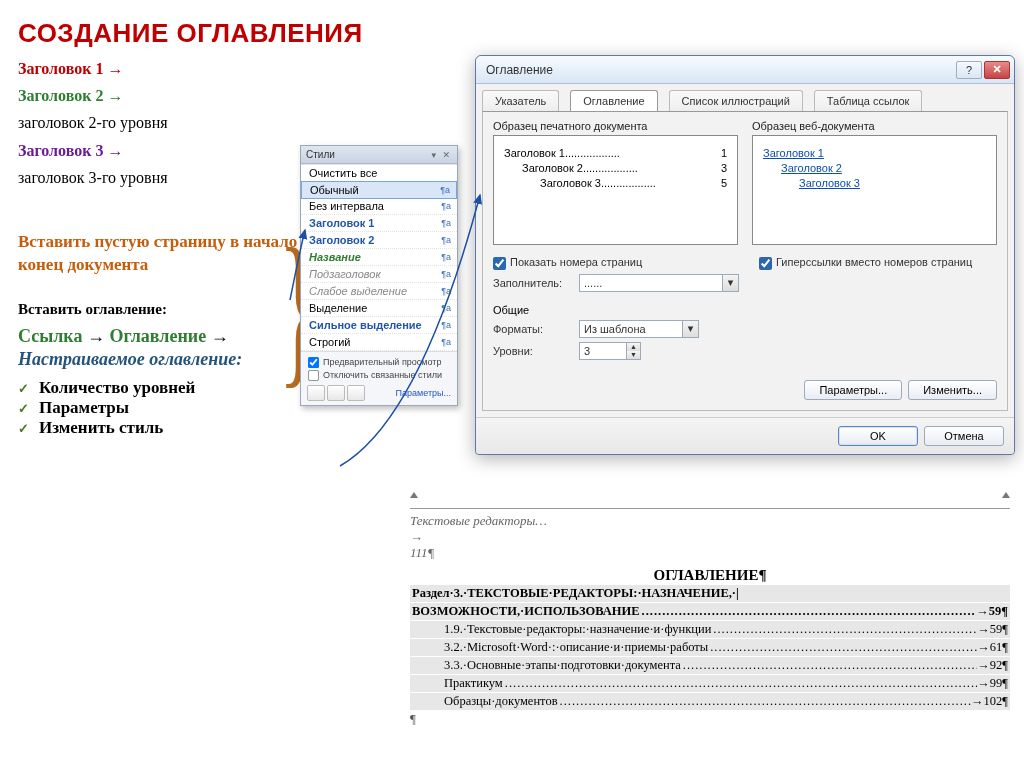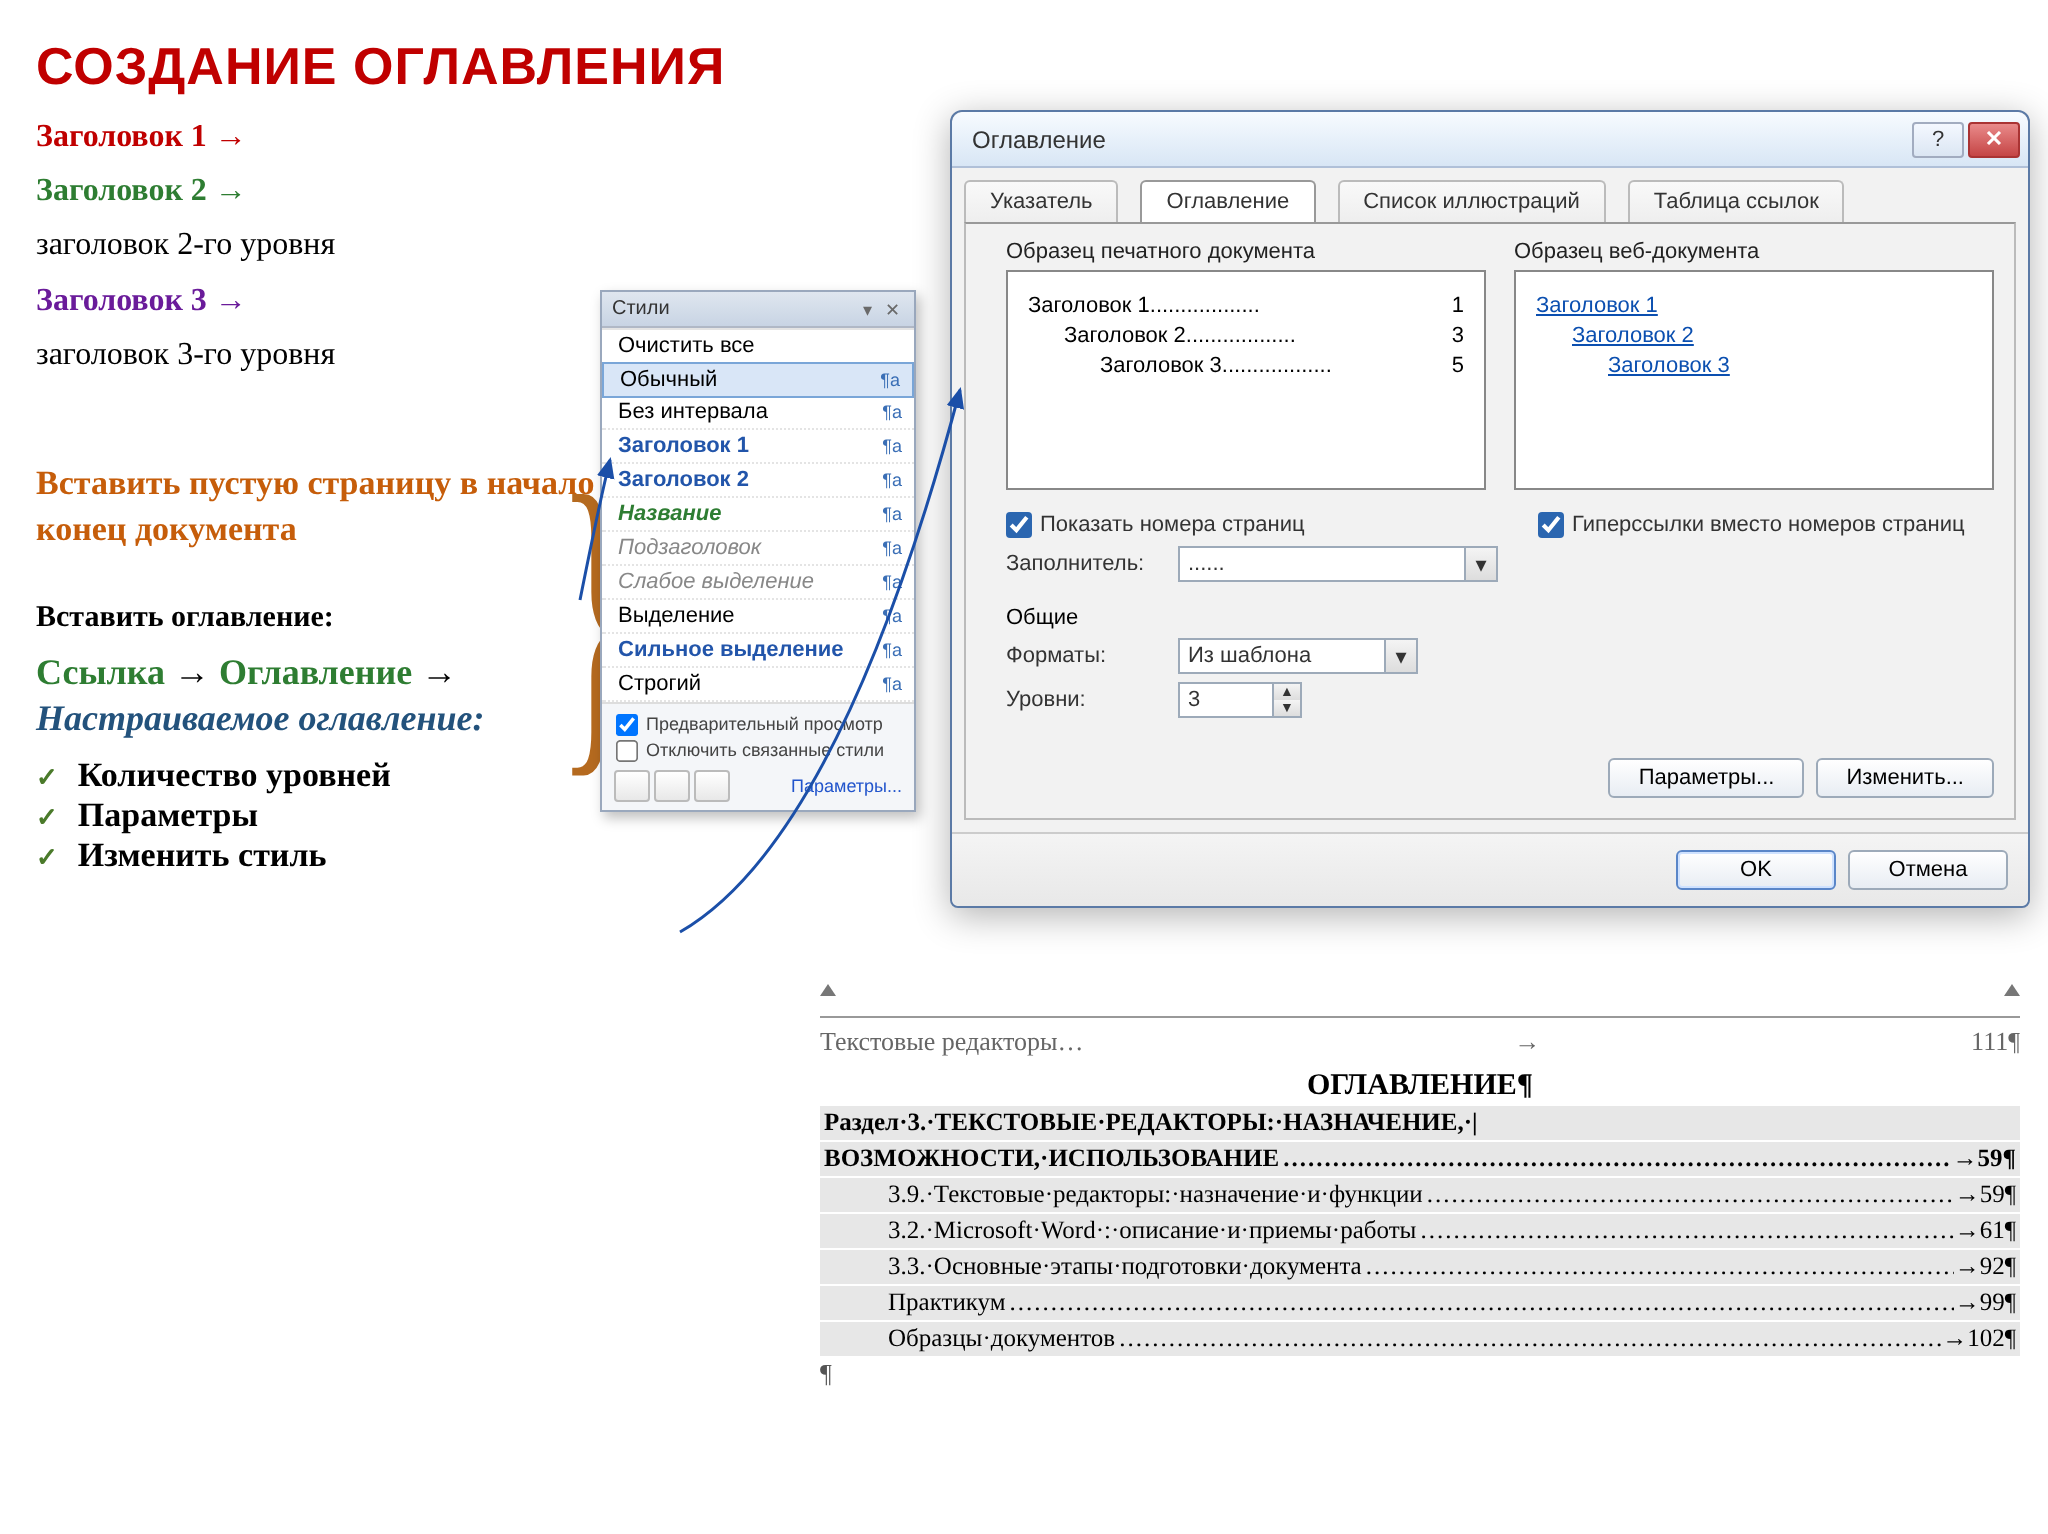--- a/index.html
+++ b/index.html
@@ -43,21 +43,21 @@
   
   .dialog { position:absolute; left:475px; top:55px; width:540px; border:1px solid #5b7aa6; border-radius:6px 6px 4px 4px; box-shadow:0 4px 18px rgba(0,0,0,0.3); background:#f2f2f2; font-size:11px; }
   .dialog .tb { height:28px; background:linear-gradient(#f7fbff,#d8e6f5); border-bottom:1px solid #b0c0d8; border-radius:6px 6px 0 0; display:flex; align-items:center; justify-content:space-between; padding:0 4px 0 10px;}
   .dialog .tb .ttl { font-size:12px; color:#333;}
   .tb-buttons { display:flex; gap:0;}
   .tb-btn { width:26px; height:18px; border:1px solid #a2acc0; background:linear-gradient(#f4f8ff,#dbe6f3); border-radius:2px; margin-left:2px; display:flex; align-items:center; justify-content:center; font-size:11px; color:#333;}
   .tb-btn.close { background:linear-gradient(#e98a8a,#c54545); color:#fff; border-color:#a33; font-weight:bold;}
   .tabs { display:flex; padding:6px 6px 0 6px; gap:12px; background:#f2f2f2;}
   .tab { padding:4px 12px; border:1px solid #bbb; border-bottom:none; background:linear-gradient(#f9f9f9,#eee); font-size:11px; color:#333; border-radius:3px 3px 0 0; margin-right:-1px; position:relative;}
   .tab.active { background:#fff; border-color:#999; z-index:2;}
-  .tab-body { margin:0 6px 6px 6px; background:#f2f2f2; border:1px solid #bbb; border-top:1px solid #999; padding:8px 10px 10px 20px;}
+  .tab-body { margin:0 6px 6px 6px; background:#f2f2f2; border:1px solid #bbb; border-top:1px solid #999; padding:8px 10px 10px 10px;}
   .preview-row { display:flex; gap:14px;}
   .preview-col { flex:1; }
   .preview-col .lbl { font-size:11px; color:#222; margin-bottom:3px;}
   .preview-box { border:1px solid #888; background:#fff; height:110px; padding:8px 10px; font-size:11px; overflow:hidden;}
   .preview-box .r { display:flex; justify-content:space-between; margin:3px 0;}
   .preview-box .ind1 { padding-left:18px; }
   .preview-box .ind2 { padding-left:36px; }
   .preview-box a { color:#0b4fb0; text-decoration:underline; display:block; margin:3px 0; }
   .opts { margin-top:8px; display:flex; gap:20px; }
   .opts .leftopts, .opts .rightopts { flex:1; font-size:11px; color:#333; }
@@ -76,21 +76,21 @@
   .wbtn { border:1px solid #9daab9; background:linear-gradient(#fff,#e8edf3); border-radius:3px; padding:3px 14px; font-size:11px; min-width:80px; text-align:center;}
   .wbtn.primary { border-color:#5a86c8; box-shadow:inset 0 0 0 1px #cfe2ff; }
   .dlg-footer { display:flex; justify-content:flex-end; gap:6px; padding:8px 10px; border-top:1px solid #ccc; background:linear-gradient(#f4f4f4,#e8e8e8); border-radius:0 0 4px 4px;}
 
   
   .doc { position:absolute; left:410px; top:495px; width:600px; font-family:"Times New Roman", serif; font-size:13px;}
   .ruler { border-bottom:1px solid #999; height:14px; position:relative; margin-bottom:4px;}
   .ruler::before, .ruler::after { content:""; position:absolute; top:-3px; width:0; height:0; border-left:4px solid transparent; border-right:4px solid transparent; border-bottom:6px solid #777;}
   .ruler::before { left:0;}
   .ruler::after { right:0;}
-  .docline { display:flex; justify-content:space-between; white-space:nowrap; color:#666; margin-bottom:6px;}
+  .docline { display:flex; justify-content:space-between; white-space:nowrap; font-style:italic; color:#666; margin-bottom:6px;flex-direction:column;}
   .doc h4 { text-align:center; font-size:15px; font-weight:bold; font-style:normal; color:#000; }
   .toc-entry { background:#e7e7e7; display:flex; padding:1px 2px; margin:1px 0; font-size:12.5px;}
   .toc-entry .t { flex:0 0 auto; }
   .toc-entry .dots { flex:1; overflow:hidden; letter-spacing:1px; padding:0 2px;}
   .toc-entry .pg { flex:0 0 auto; }
   .toc-entry.bold { font-weight:bold;}
   .lvl2 { padding-left:34px;}
   .para { color:#555;}
 
   
@@ -291,21 +291,21 @@
   <div id="toc-entries">
       <div class="toc-entry bold ">
         <span class="t">Раздел·3.·ТЕКСТОВЫЕ·РЕДАКТОРЫ:·НАЗНАЧЕНИЕ,·|</span>
       </div>
       <div class="toc-entry bold ">
         <span class="t">ВОЗМОЖНОСТИ,·ИСПОЛЬЗОВАНИЕ</span>
         <span class="dots">........................................................................................................................</span>
         <span class="pg">→59¶</span>
       </div>
       <div class="toc-entry lvl2">
-        <span class="t">3.9.·Текстовые·редакторы:·назначение·и·функции</span>
+        <span class="t">1.9.·Текстовые·редакторы:·назначение·и·функции</span>
         <span class="dots">........................................................................................................................</span>
         <span class="pg">→59¶</span>
       </div>
       <div class="toc-entry lvl2">
         <span class="t">3.2.·Microsoft·Word·:·описание·и·приемы·работы</span>
         <span class="dots">........................................................................................................................</span>
         <span class="pg">→61¶</span>
       </div>
       <div class="toc-entry lvl2">
         <span class="t">3.3.·Основные·этапы·подготовки·документа</span>

